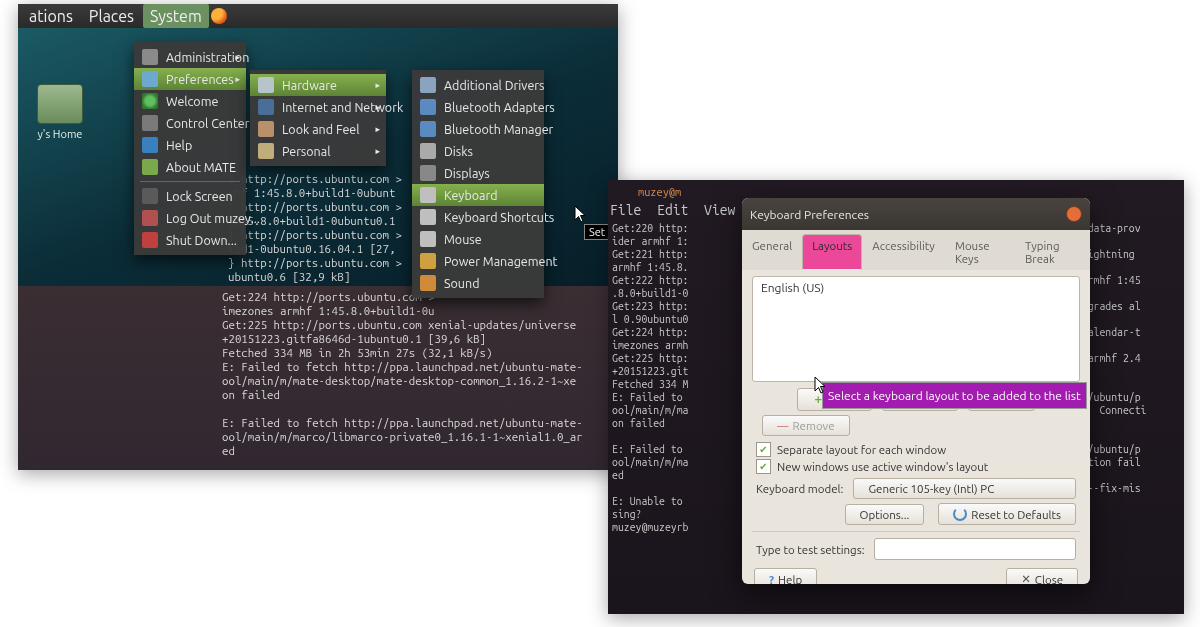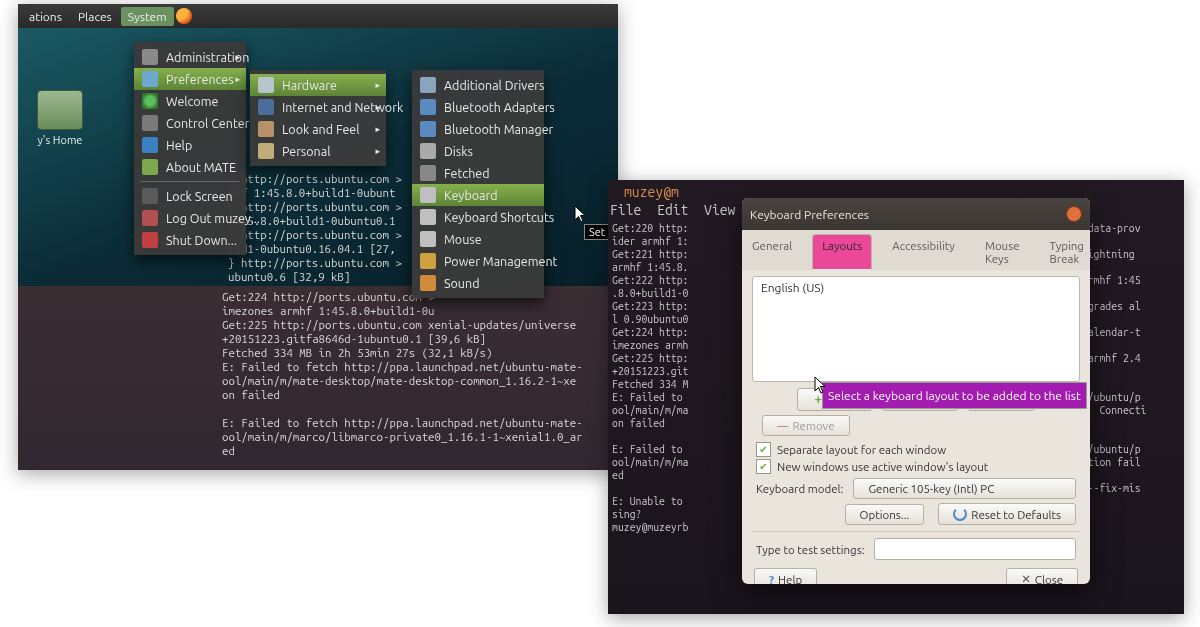--- a/index.html
+++ b/index.html
@@ -28,26 +28,26 @@
   }
 
   .panel-bar {
     height: 24px;
     background: linear-gradient(#3a3a3a,#2a2a2a);
     display: flex;
     align-items: center;
     padding: 0 4px;
     gap: 2px;
   }
-  .panel-item { padding: 3px 7px; color:#eee; font-size:12px;}
+  .panel-item { padding: 3px 7px; color:#eee; font-size:16px;}
   .panel-item.active { background:#6a915f; border-radius:2px;}
   .ff-icon{width:16px;height:16px;background:radial-gradient(circle at 30% 30%,#ffb03a 40%,#e05a1a 70%);border-radius:50%;}
 
   .desk-icon {
-    position:absolute; left:6px; top:86px; width:72px; text-align:center;
+    position:absolute; left:6px; top:80px; width:72px; text-align:center;
     color:#e6f0e6; font-size:11px;
   }
   .desk-icon .glyph{width:44px;height:38px;margin:0 auto 4px;background:linear-gradient(#9cb98f,#6a8c5a);border:1px solid #3e5a37;border-radius:4px;}
 
   .menu {
     position:absolute;
     background: rgba(58,58,58,0.97);
     box-shadow: 0 6px 14px rgba(0,0,0,0.6);
     padding: 4px 0;
     font-size:12.5px;
@@ -116,38 +116,38 @@
     font-family:"Ubuntu Mono",monospace;
     font-size:10.5px;line-height:13px;
     color:#c8c8c8;
     padding:14px 6px 6px 6px;
     white-space:pre;
     background:linear-gradient(180deg,#221a22 0%,#1a141c 100%);
   }
   .right-term .left{position:absolute;left:4px;top:42px;width:128px;}
   .right-term .rightcol{position:absolute;right:4px;top:42px;width:110px;text-align:left;}
   .menubar-r{position:absolute;left:2px;top:24px;font-size:14px;color:#c8c8c8;}
-  .tab-title-r{position:absolute;left:16px;top:6px;font-size:14px;color:#d88a4a;}
+  .tab-title-r{position:absolute;left:30px;top:6px;font-size:11px;color:#d88a4a;}
 
   .dlg{
     position:absolute;
     left:134px; top:18px; width:348px; height:386px;
     background:#eae5dc;
     border-radius:6px;
     box-shadow:0 10px 30px rgba(0,0,0,0.55);
     overflow:hidden;
     color:#333;
   }
   .dlg-title{
     height:24px;background:linear-gradient(#4a4440,#3a3632);
     color:#e9e5df;font-size:12px;padding:4px 8px;
     display:flex;justify-content:space-between;align-items:center;
   }
   .dlg-close{width:14px;height:14px;border-radius:50%;background:#e26f3a;border:1px solid #7a3a1a;}
-  .tabs{display:flex;gap:10px;background:#e0dbd2;padding-top:4px;font-size:11.5px;}
+  .tabs{display:flex;gap:0;background:#e0dbd2;padding-top:4px;font-size:11.5px;}
   .tab{padding:4px 9px;color:#5a5a5a;border:1px solid transparent;}
   .tab.active{background:#ec4899;border:1px solid #bdb6a9;border-bottom-color:#f0ece4;border-radius:4px 4px 0 0;color:#2a2a2a;}
   .layout-box{
     margin:6px 10px 4px; height:96px;
     background:#fff;border:1px solid #bdb6a9;border-radius:3px;
     padding:4px 8px;font-size:12px;color:#333;
   }
   .btnrow{display:flex;gap:10px;justify-content:center;margin:6px 10px;position:relative;}
   .btn{background:linear-gradient(#fafafa,#e6e1d8);border:1px solid #b6afa2;border-radius:3px;padding:3px 14px;font-size:11.5px;color:#333;display:inline-flex;align-items:center;gap:4px;}
   .btn.disabled{color:#9c9c9c;}
@@ -286,21 +286,21 @@
       <div class="mi">
         <span class="ic bt"></span>
         <span>Bluetooth Manager</span>
       </div>
       <div class="mi">
         <span class="ic disk"></span>
         <span>Disks</span>
       </div>
       <div class="mi">
         <span class="ic disp"></span>
-        <span>Fetched</span>
+        <span>Displays</span>
       </div>
       <div class="mi hi">
         <span class="ic kb"></span>
         <span>Keyboard</span>
       </div>
       <div class="mi">
         <span class="ic kb"></span>
         <span>Keyboard Shortcuts</span>
       </div>
       <div class="mi">

